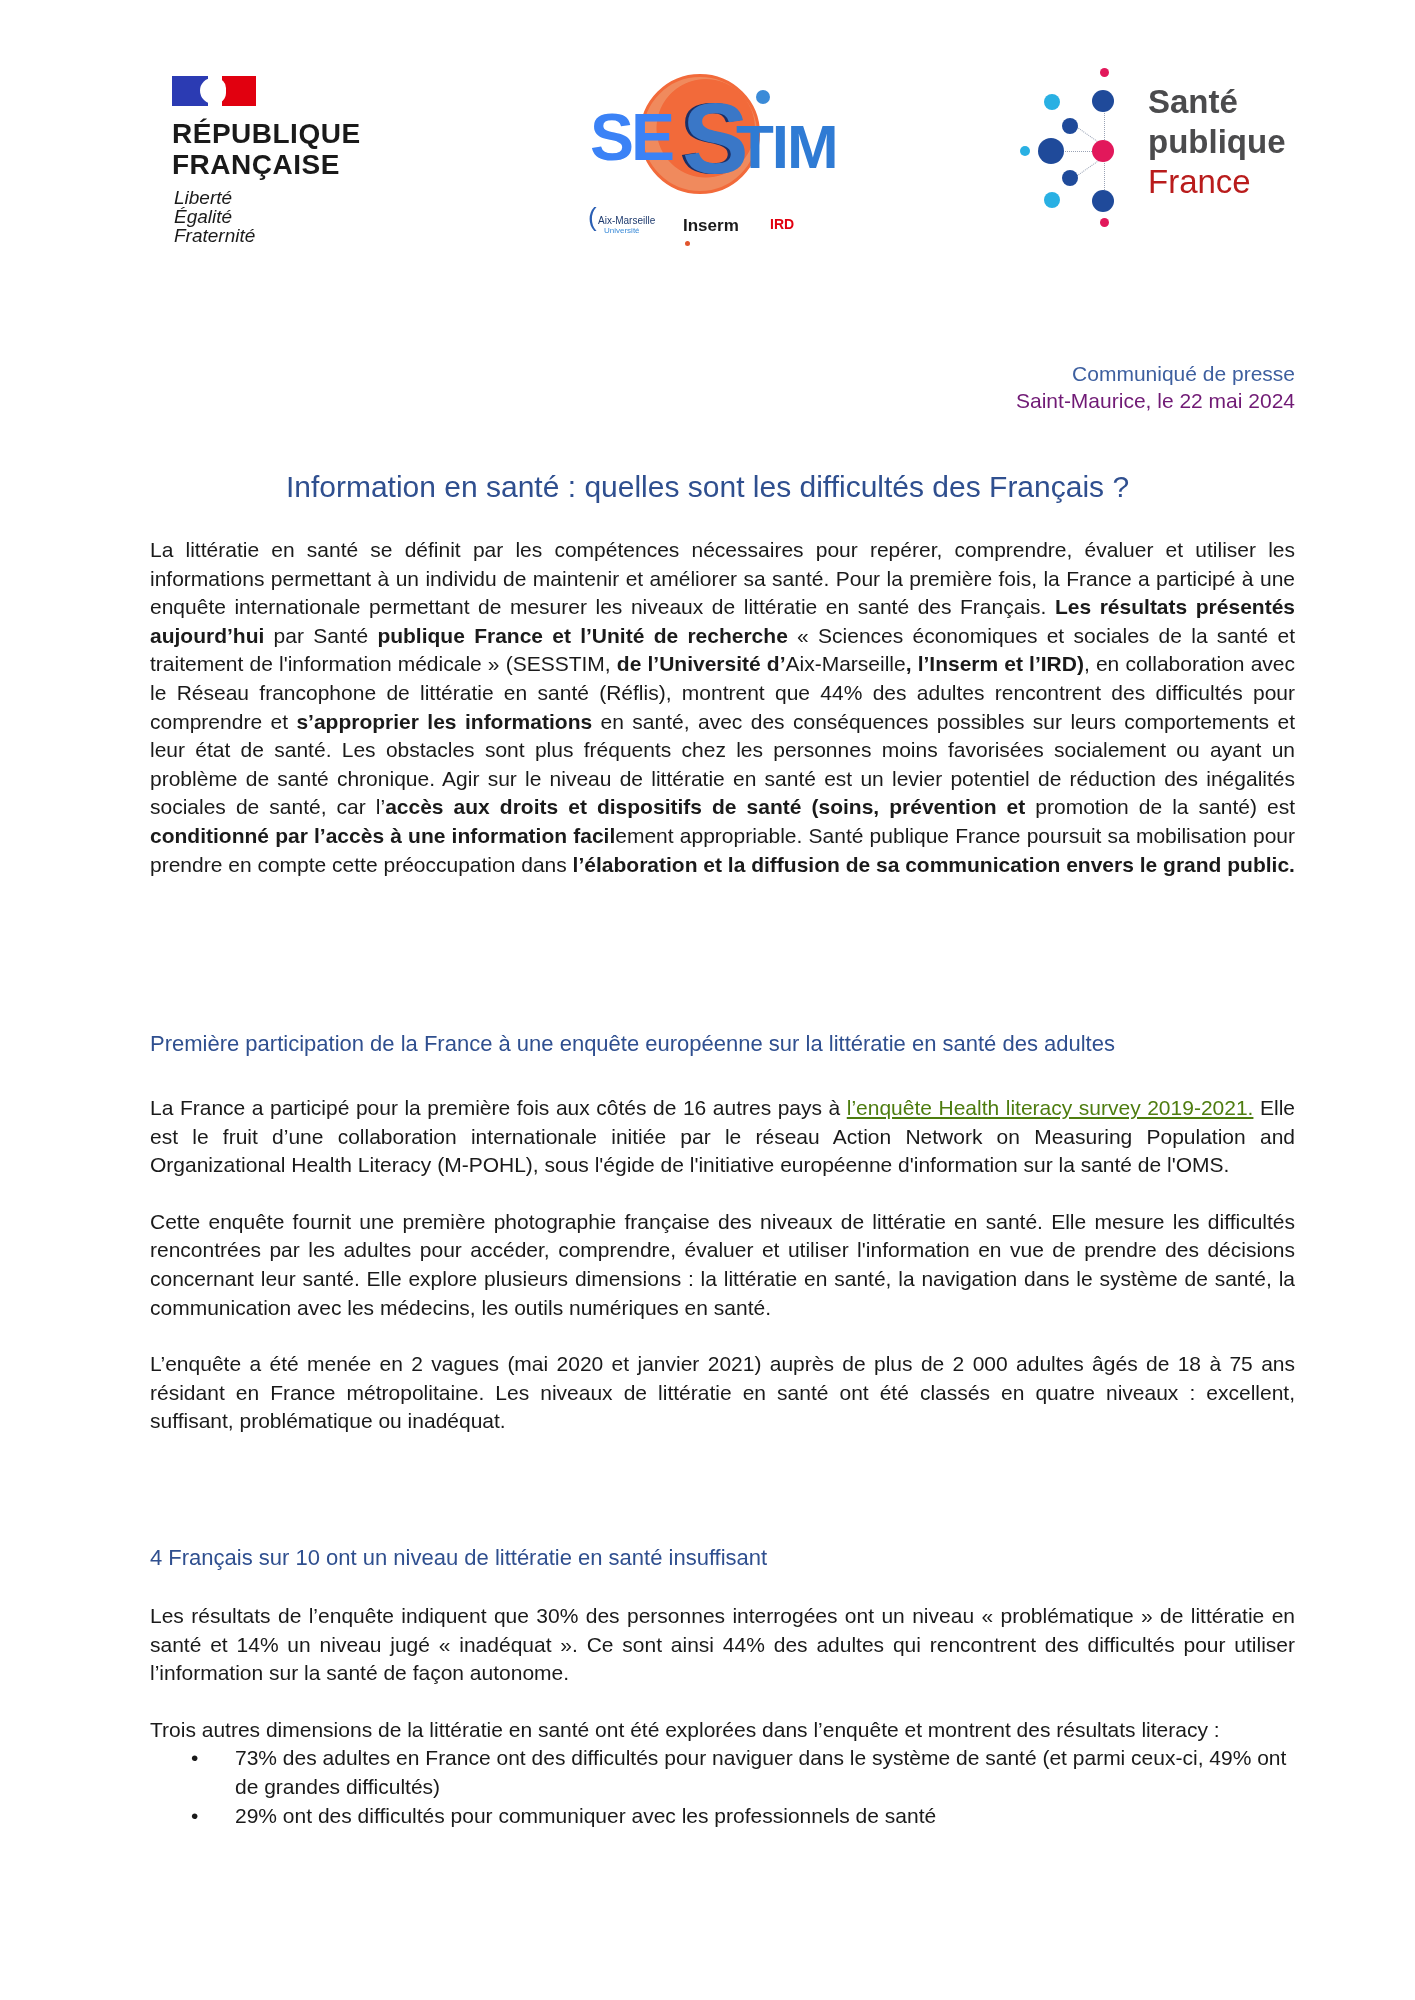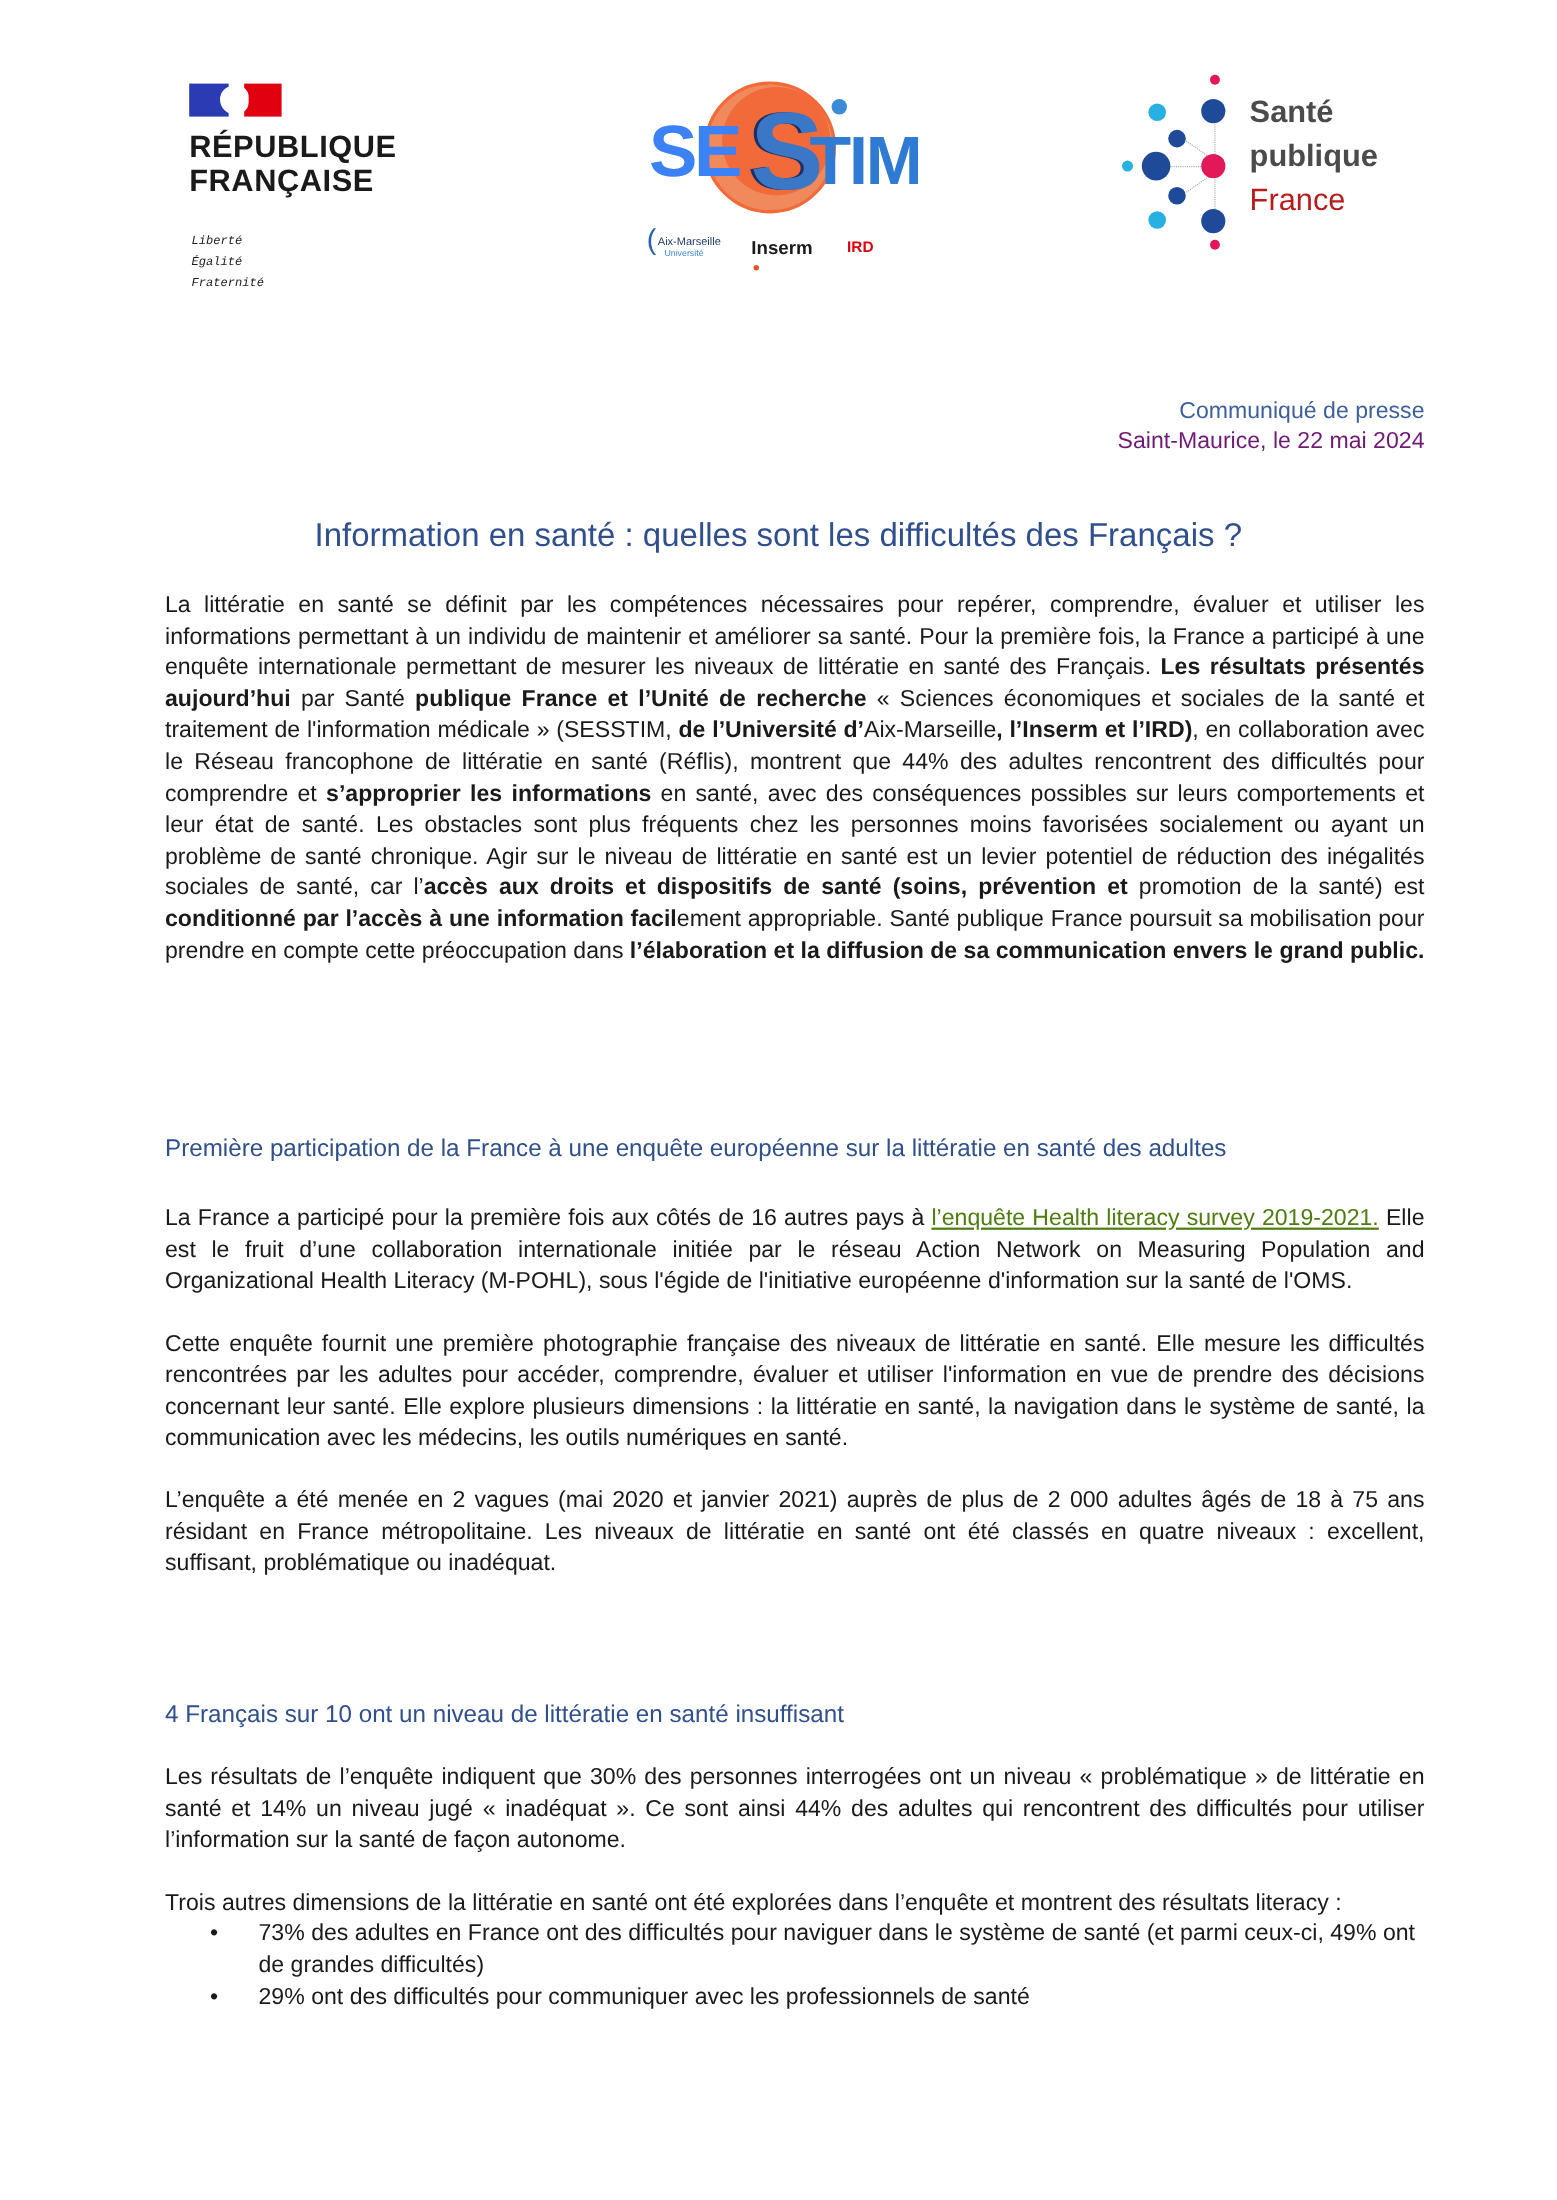--- a/index.html
+++ b/index.html
@@ -7,21 +7,21 @@
   .logo { position: absolute; }
 
   
   #rf-logo { left: 172px; top: 76px; width: 220px; height: 180px; }
   .rf-flag { position: absolute; left: 0; top: 0; width: 84px; height: 30px; }
   .rf-flag .blue { position: absolute; left: 0; top: 0; width: 36px; height: 30px; background: #2b3bb3; }
   .rf-flag .white { position: absolute; left: 36px; top: 0; width: 14px; height: 30px; background: #fff; }
   .rf-flag .red { position: absolute; left: 50px; top: 0; width: 34px; height: 30px; background: #e1000f; }
   .rf-flag .profile { position: absolute; left: 28px; top: 2px; width: 26px; height: 26px; border-radius: 50% 40% 45% 55%; background: #ffffff; }
   .rf-name { position: absolute; left: 0; top: 42px; font-weight: bold; font-size: 28px; line-height: 31px; color: #1a1a1a; letter-spacing: 0.5px; }
-  .rf-motto { position: absolute; left: 2px; top: 112px; font-family: Liberation Mono, monospace; font-style: italic; font-size: 11px; line-height: 19px; color: #1a1a1a; margin-top: 23px; }
+  .rf-motto { position: absolute; left: 2px; top: 112px; font-family: Liberation Sans, sans-serif; font-style: italic; font-size: 19px; line-height: 19px; color: #1a1a1a; }
 
   
   #sesstim-logo { left: 590px; top: 72px; width: 230px; height: 180px; }
   .globe { position: absolute; left: 50px; top: 2px; width: 120px; height: 120px; border-radius: 50%; background: radial-gradient(circle at 55% 45%, #f26a3a 0 55%, #f08a5d 56% 100%); border: 3px solid #f26a3a; box-sizing: border-box; }
   .globe-dot { position: absolute; left: 166px; top: 18px; width: 14px; height: 14px; border-radius: 50%; background: #3b8bd8; }
   .sesstim-se { position: absolute; left: 0; top: 30px; font-weight: bold; font-size: 66px; line-height: 70px; color: #3b82f6; letter-spacing: -3px; font-family: "Liberation Sans", sans-serif; }
   .sesstim-s { position: absolute; left: 92px; top: 16px; font-weight: bold; font-size: 100px; line-height: 100px; color: #3a77c7; text-shadow: -3px 0 #1c2f66; }
   .sesstim-tim { position: absolute; left: 146px; top: 40px; font-weight: bold; font-size: 62px; line-height: 70px; color: #2f7bd4; letter-spacing: -2px; }
   .partners { position: absolute; left: 0; top: 142px; width: 230px; height: 30px; }
   .partner-amu { position: absolute; left: 0; top: 2px; font-size: 10px; line-height: 10px; color: #1f3b6e; }
@@ -30,21 +30,21 @@
   .partner-amu .sub { position: absolute; left: 14px; top: 10px; font-size: 8px; color: #3b8bd8; white-space: nowrap; }
   .partner-inserm { position: absolute; left: 93px; top: 2px; font-weight: bold; font-size: 17px; color: #1a1a1a; }
   .partner-inserm-dot { position: absolute; left: 95px; top: 27px; width: 5px; height: 5px; border-radius: 50%; background: #e1552d; }
   .partner-ird { position: absolute; left: 180px; top: 2px; font-weight: bold; font-size: 14px; color: #e1000f; }
 
   
   #spf-logo { left: 1016px; top: 64px; width: 320px; height: 160px; }
   .dot { position: absolute; border-radius: 50%; }
   .dline { position: absolute; border-top: 1px dotted #9aa3b5; }
   .dvline { position: absolute; border-left: 1px dotted #9aa3b5; }
-  .spf-text { position: absolute; left: 120px; top: 18px; font-size: 28px; line-height: 40px; color: #4b4b4d; }
+  .spf-text { position: absolute; left: 132px; top: 18px; font-size: 33px; line-height: 40px; color: #4b4b4d; }
   .spf-text .b { font-weight: bold; display: block; }
   .spf-text .l { display: block; font-weight: normal; color: #b91c1c; }
 
   
   .press-label { position: absolute; right: 120px; top: 362px; font-size: 21px; color: #3d5f9f; text-align: right; }
   .press-date { position: absolute; right: 120px; top: 389px; font-size: 21px; color: #701a75; text-align: right; margin-left: 39px; }
 
   .main-title { position: absolute; left: 0; width: 1415px; top: 470px; text-align: center; font-size: 30px; color: #2f4f8f; }
 
   .content { position: absolute; left: 150px; width: 1145px; }

